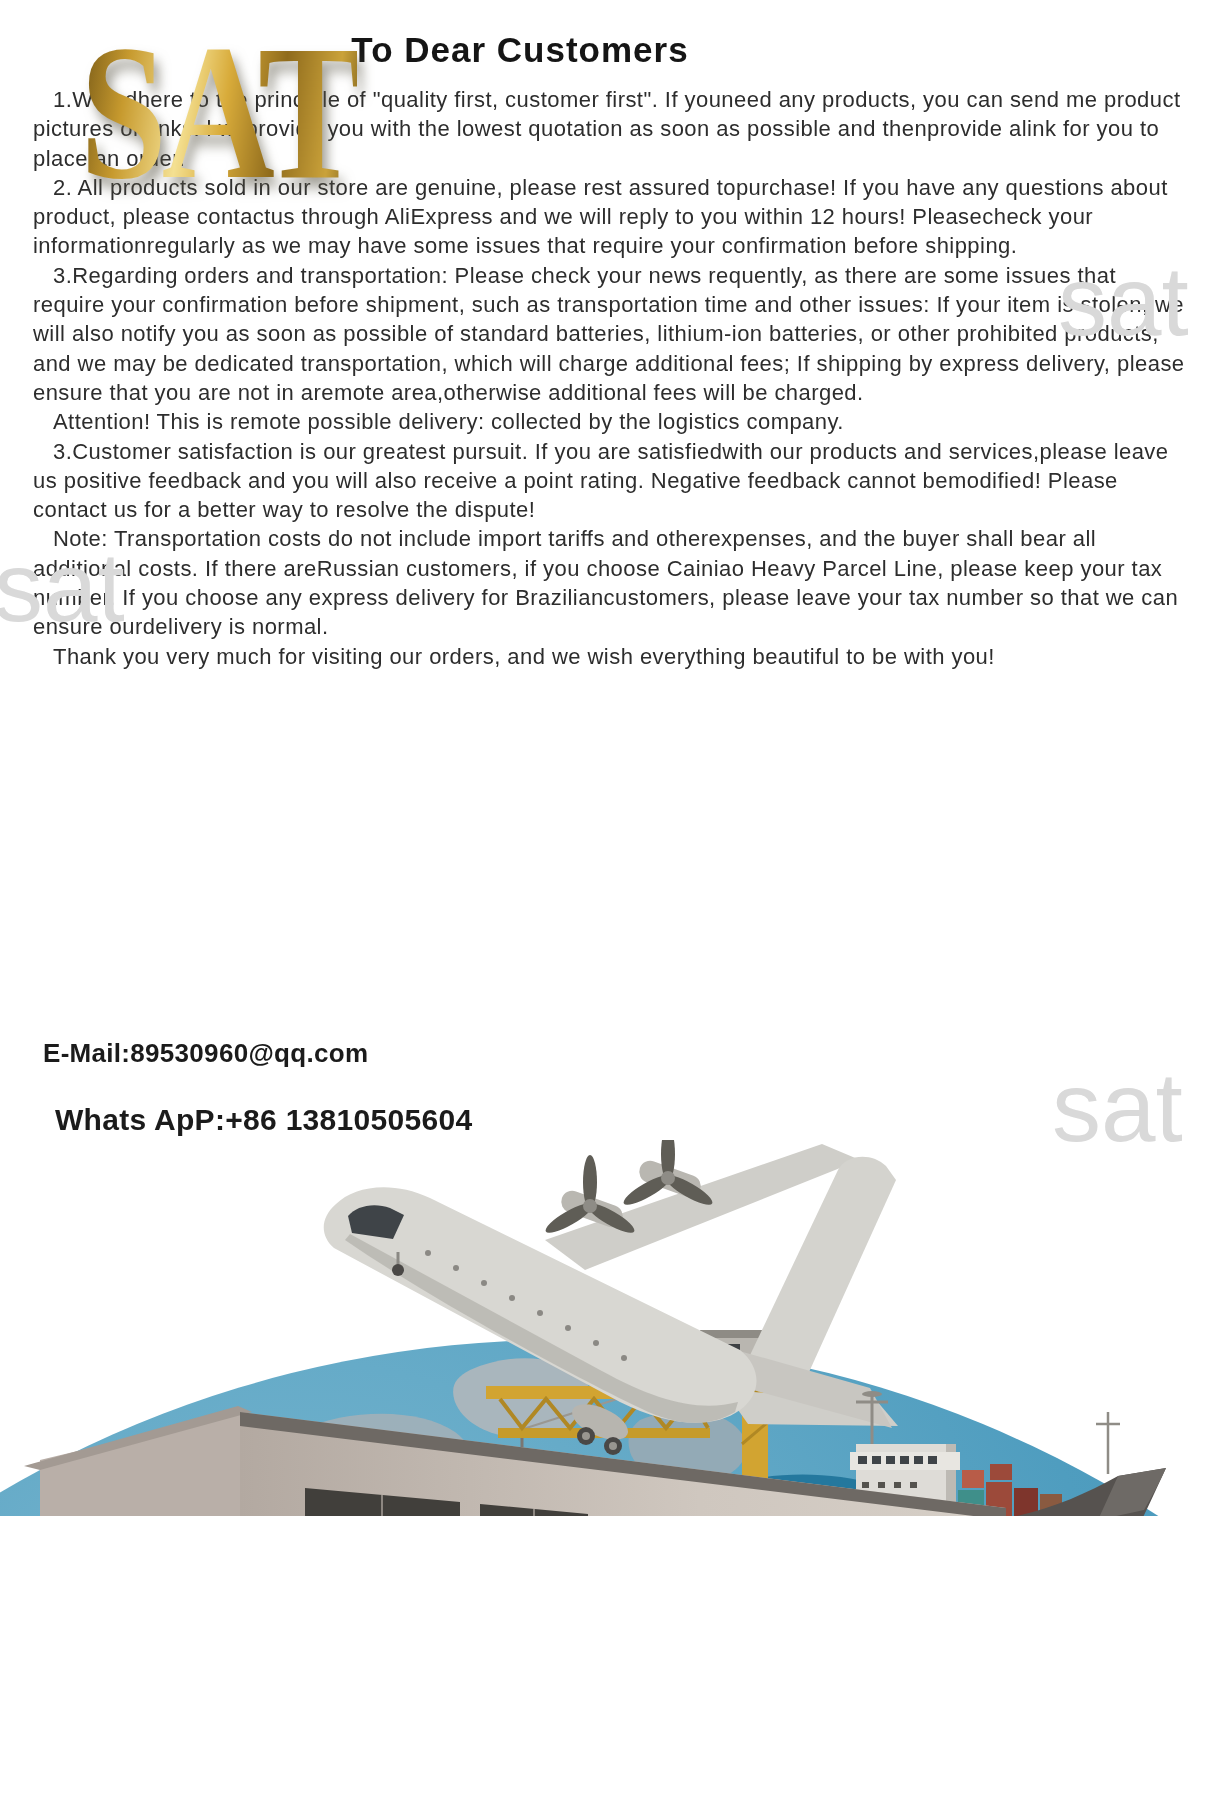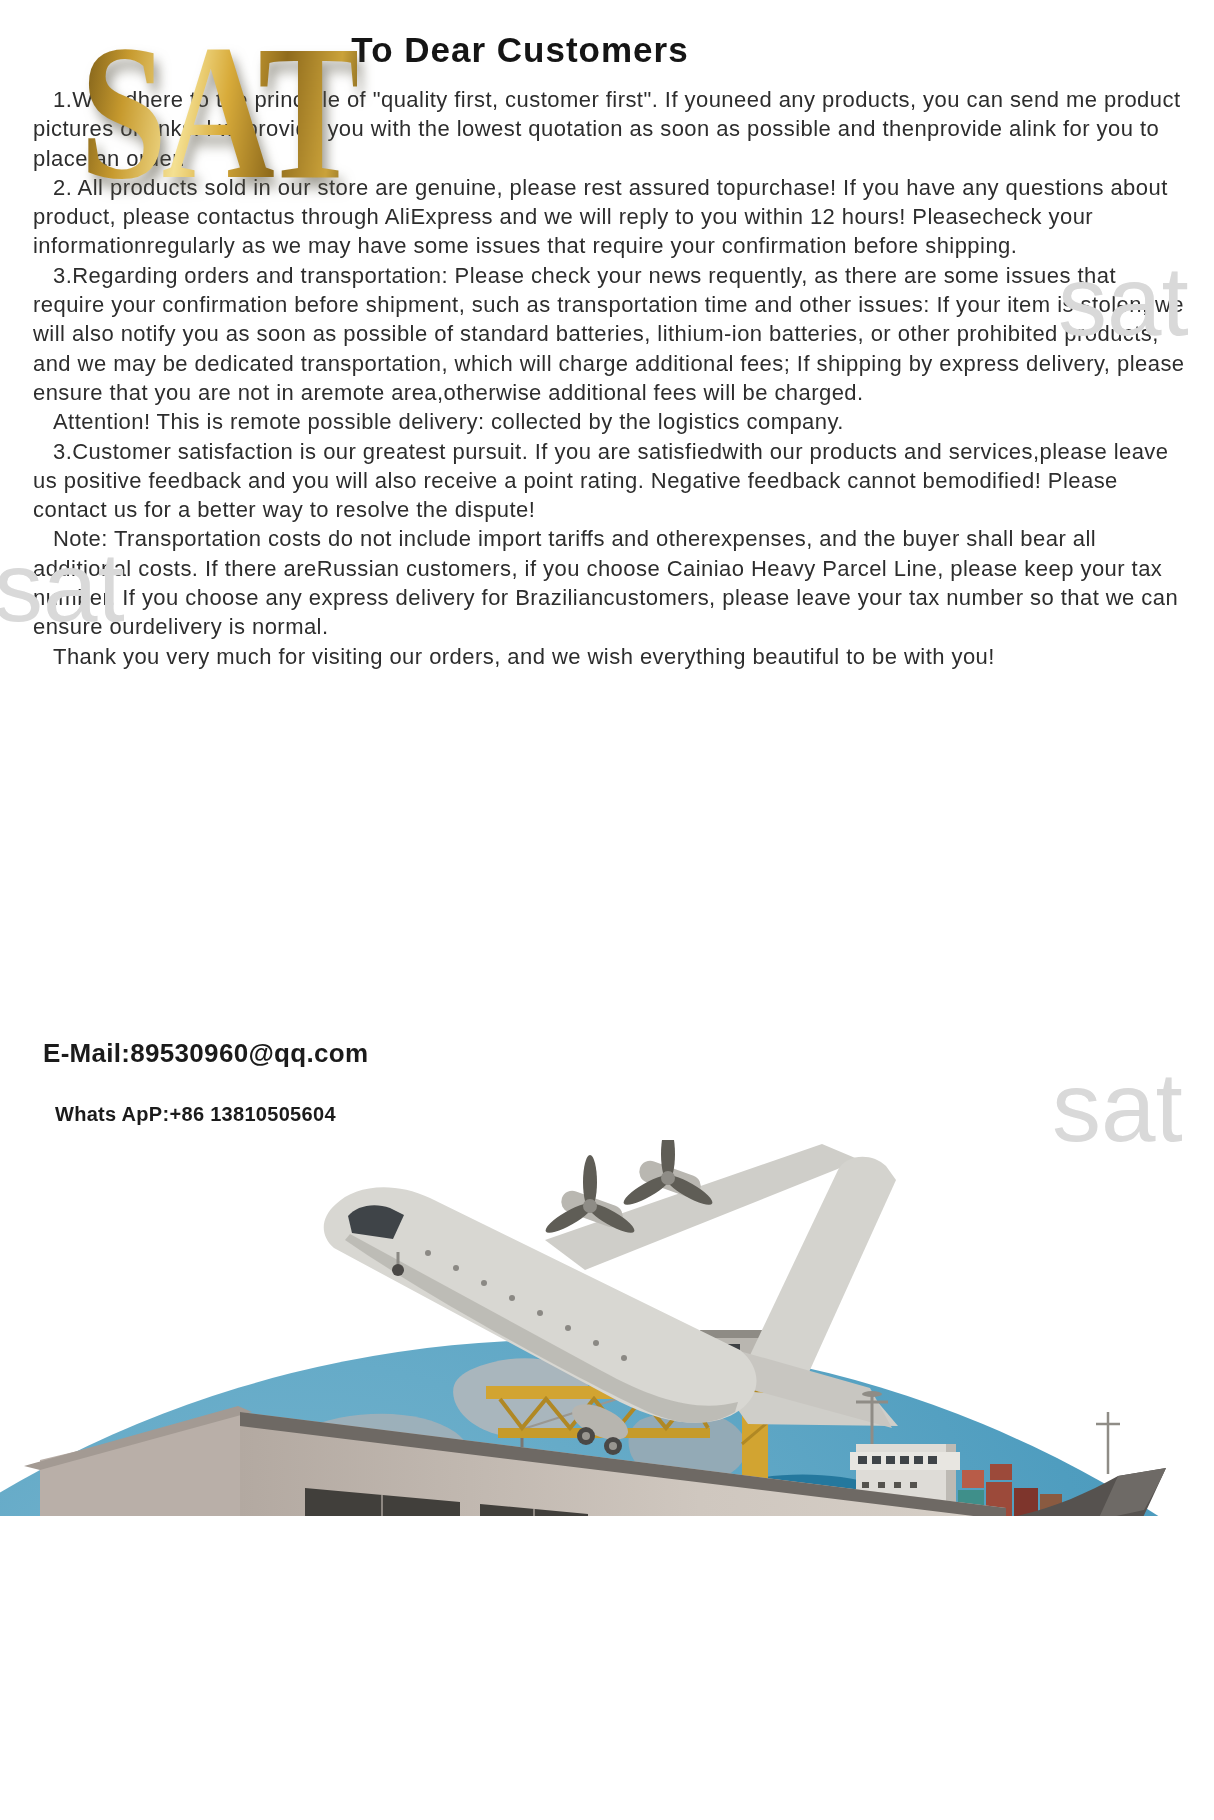--- a/index.html
+++ b/index.html
@@ -17,21 +17,21 @@
 
   .page-title{position:absolute;top:30px;left:0;width:1040px;text-align:center;z-index:2;
     font-size:35px;font-weight:bold;letter-spacing:1px;color:#151515;}
 
   .body-text{position:absolute;top:85px;left:33px;width:1152px;z-index:1;
     font-size:22px;line-height:29.3px;letter-spacing:.45px;color:#2d2d2d;}
   .body-text p{margin:0;text-indent:20px;}
 
   .contact-email{position:absolute;left:43px;top:1038px;font-size:26px;font-weight:bold;
     letter-spacing:.3px;color:#1b1b1b;z-index:2;}
-  .contact-whatsapp{position:absolute;left:55px;top:1103px;font-size:20px;font-weight:bold;
+  .contact-whatsapp{position:absolute;left:55px;top:1103px;font-size:30px;font-weight:bold;
     letter-spacing:.3px;color:#1b1b1b;z-index:2;}
 
   .watermark{position:absolute;z-index:6;color:#d9d9d9;font-size:98px;line-height:1;
     font-family:"Liberation Sans",sans-serif;pointer-events:none;}
   .wm-1{left:1058px;top:252px;}
   .wm-2{left:-6px;top:538px;}
   .wm-3{left:1052px;top:1058px;}
 
   .illustration{position:absolute;left:0;top:1140px;width:1214px;height:680px;z-index:1;}
 </style>

